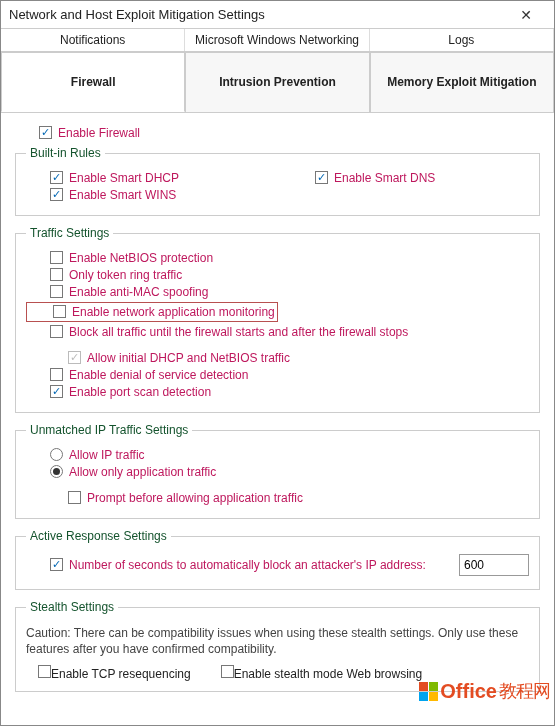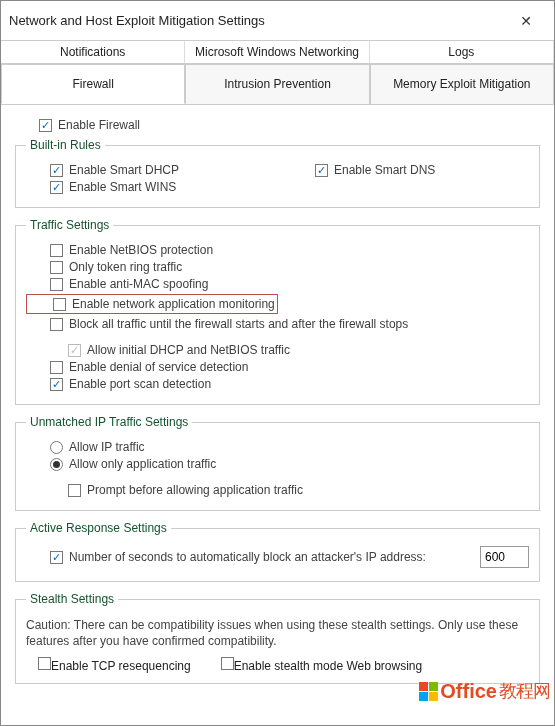--- a/index.html
+++ b/index.html
@@ -1,41 +1,41 @@
 <!DOCTYPE html>
 <html><head>
 <meta charset="utf-8">
 <style>
   * { box-sizing: border-box; font-family: "Segoe UI", Tahoma, sans-serif; }
   body { margin: 0; background: #fff; width: 555px; height: 726px; overflow: hidden; position: relative; }
   .window { border: 1px solid #888; width: 555px; height: 726px; position: relative; }
-  .titlebar { display: flex; align-items: center; height: 40px; padding: 0 8px; border-bottom: 1px solid #ccc; }
+  .titlebar { display: flex; align-items: center; height: 28px; padding: 0 8px; border-bottom: 1px solid #ccc; }
   .titlebar-title { font-size: 13px; color: #222; flex: 1; }
   .close-btn { width: 40px; height: 28px; display: flex; align-items: center; justify-content: center; font-size: 14px; color: #333; cursor: default; }
   .tabs-row { display: flex; border-bottom: 1px solid #ccc; }
   .tabs-row.row1 .tab { flex: 1; text-align: center; font-size: 12px; padding: 4px 0; color: #222; border-right: 1px solid #ddd; }
-  .tabs-row.row2 .tab { flex: 1; text-align: center; font-size: 12px; padding: 12px 0; color: #222; border: 1px solid #ccc; border-bottom: none; background: #f7f7f7; }
+  .tabs-row.row2 .tab { flex: 1; text-align: center; font-size: 12px; padding: 22px 0; color: #222; border: 1px solid #ccc; border-bottom: none; background: #f7f7f7; font-weight: bold; }
   .tabs-row.row2 .tab.active { background: #fff; border-bottom: 1px solid #fff; position: relative; z-index: 1; }
   .body { padding: 10px 14px; font-size: 12px; color: #222; }
   fieldset { border: 1px solid #ccc; margin: 6px 0 10px 0; padding: 8px 10px 10px 10px; }
   legend { font-size: 12px; color: #14532d; padding: 0 4px; }
   .row { display: flex; align-items: center; margin: 3px 0; }
-  .row label { font-size: 12px; color: #404040; display: flex; align-items: flex-end; gap: 6px; padding-left: 24px; }
+  .row label { font-size: 12px; color: #be185d; display: flex; align-items: flex-start; gap: 6px; padding-left: 24px; }
   .chk { width: 13px; height: 13px; border: 1px solid #777; display: inline-flex; align-items: center; justify-content: center; background: #fff; flex-shrink: 0; }
   .chk.checked::after { content: "✓"; color: #0066b3; font-size: 11px; line-height: 1; }
   .chk.disabled { border-color: #bbb; }
   .chk.disabled.checked::after { color: #bbb; }
   .radio { width: 13px; height: 13px; border: 1px solid #777; border-radius: 50%; display: inline-flex; align-items: center; justify-content: center; background: #fff; flex-shrink: 0; }
   .radio.checked::after { content: ""; width: 7px; height: 7px; background: #333; border-radius: 50%; }
   .indent1 { margin-left: 18px; margin-top: 12px; }
   .disabled-text { color: #aaa; }
   .two-col { display: flex; gap: 27px; }
   .two-col > div { flex: 1; }
   .highlight-box { border: 1px solid #b85050; padding: 2px 2px; display: inline-block; }
-  .num-input { width: 49px; height: 22px; border: 1px solid #999; font-size: 12px; padding: 0 4px; }
+  .num-input { width: 70px; height: 22px; border: 1px solid #999; font-size: 12px; padding: 0 4px; }
   .stealth-caption { font-size: 12px; color: #444; margin: 4px 0 8px 0; line-height: 1.3; }
   .stealth-row { display: flex; gap: 30px; padding-left: 12px; }
   .watermark { position: absolute; right: 4px; bottom: 22px; text-align: right; pointer-events: none; }
   .wm-logo { display: flex; align-items: center; justify-content: flex-end; gap: 2px; }
   .wm-sq { display: grid; grid-template-columns: 9px 9px; grid-template-rows: 9px 9px; gap: 1px; }
   .wm-sq span:nth-child(1){background:#e34c22;} .wm-sq span:nth-child(2){background:#7fba00;}
   .wm-sq span:nth-child(3){background:#00a4ef;} .wm-sq span:nth-child(4){background:#ffb900;}
   .wm-t1 { color:#e34c22; font-weight:bold; font-size:20px; }
   .wm-t2 { color:#e34c22; font-size:18px; letter-spacing:-1px; }
   .wm-url { color:#e88b2d; font-size:12px; }

